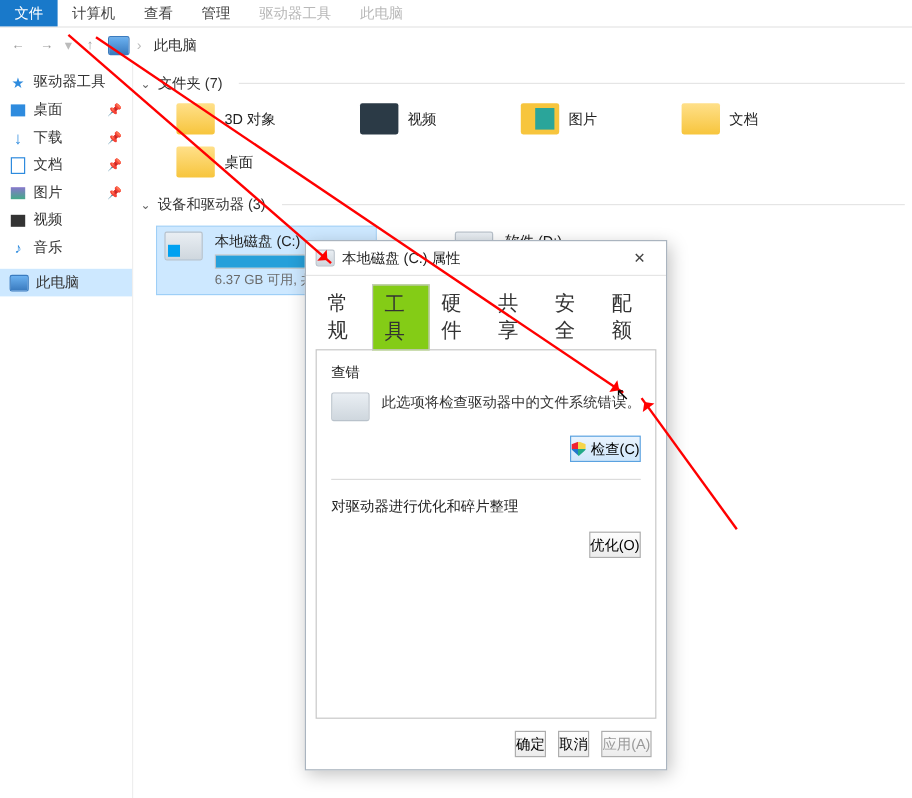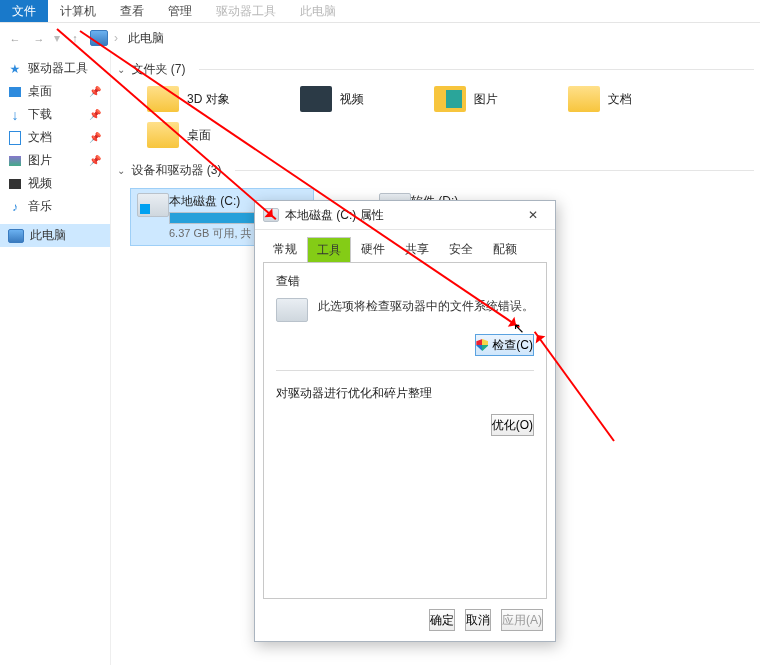--- a/index.html
+++ b/index.html
@@ -41,39 +41,39 @@
 .folder-row{display:flex;gap:70px;padding:4px 0 10px 36px}
 .fitem{display:flex;align-items:center;gap:8px}
 .folder-ico{width:32px;height:26px;border-radius:2px}
 .f-yellow{background:linear-gradient(#ffe08a,#f7c53d)}
 .f-dark{background:#2b3a46}
 .f-teal{background:linear-gradient(#f7c53d,#f7c53d);position:relative}
 .f-teal::after{content:"";position:absolute;inset:4px 4px 4px 12px;background:#2aa59a}
 .folder-row2{padding-left:36px;padding-bottom:10px}
 
 .drive-row{display:flex;gap:40px;padding:6px 0 0 20px;align-items:flex-start}
-.drive{display:flex;gap:0;align-items:flex-start;padding:4px 6px}
+.drive{display:flex;gap:10px;align-items:flex-start;padding:4px 6px}
 .drive.sel{background:#cde8ff;outline:1px solid #9ecff7;width:170px}
 .drive-ico{width:30px;height:22px;background:linear-gradient(#e9eef3,#cfd7de);border:1px solid #b9c2cb;border-radius:2px;position:relative}
 .drive-ico.win::after{content:"";position:absolute;left:2px;bottom:2px;width:10px;height:10px;background:#00a1f1}
 .dvd-ico{width:26px;height:26px;border:2px solid #9aa6b2;border-radius:50%;display:inline-block;background:radial-gradient(circle,#fff 0 30%,#cfd7de 31% 100%)}
 .drive-title{font-size:12px}
 .drive-sub{font-size:11px;color:#6a6a6a;margin-top:2px}
 .drive-bar{width:110px;height:10px;border:1px solid #b9c2cb;margin-top:2px;background:#eee;position:relative}
 .drive-bar::before{content:"";position:absolute;left:0;top:0;bottom:0;width:86%;background:#26a0da}
 
 
 .arrow{position:absolute;height:2px;background:#ff0000;transform-origin:left center;z-index:50}
 .arrow::after{content:"";position:absolute;right:-2px;top:-5px;border:6px solid transparent;border-left-color:#ff0000}
 
 
 .dialog{position:absolute;left:254px;top:200px;width:300px;height:440px;background:#fff;border:1px solid #aab4bf;box-shadow:2px 4px 14px rgba(0,0,0,.25);z-index:30;display:flex;flex-direction:column}
 .dlg-title{display:flex;align-items:center;height:28px;padding:0 8px;font-size:12px;border-bottom:1px solid #e5e5e5}
 .dlg-close{margin-left:auto;width:28px;text-align:center;color:#444}
-.dlg-tabs{display:flex;padding:6px 8px 0 8px;gap:0;font-size:12px}
+.dlg-tabs{display:flex;padding:6px 8px 0 8px;gap:0;font-size:17px}
 .dlg-tab{padding:4px 9px;border:1px solid transparent;border-bottom:none;color:#333}
 .dlg-tab.active{border-color:#c8c8c8;background:#84cc16;position:relative;top:1px}
 .dlg-body{border:1px solid #c8c8c8;margin:0 8px 0 8px;flex:1;padding:10px 12px;position:relative}
 .sect-title{font-size:12px;margin-bottom:8px}
 .sect-row{display:flex;gap:10px;align-items:flex-start}
 .hd-ico{width:30px;height:22px;background:linear-gradient(#e9eef3,#cfd7de);border:1px solid #b9c2cb;border-radius:2px}
 .defrag-ico{width:22px;height:22px;background:conic-gradient(#e23 0 25%,#2a8 0 50%,#27c 0 75%,#fb3 0 100%);border-radius:3px}
 .sect-text{font-size:12px;color:#333}
 .btn{height:22px;padding:0 0;font-size:12px;border:1px solid #adadad;background:linear-gradient(#fdfdfd,#ececec);display:inline-flex;align-items:center;gap:4px}
 .btn.primary{border-color:#5aa2e0;background:linear-gradient(#eaf4fe,#cfe6fb)}

